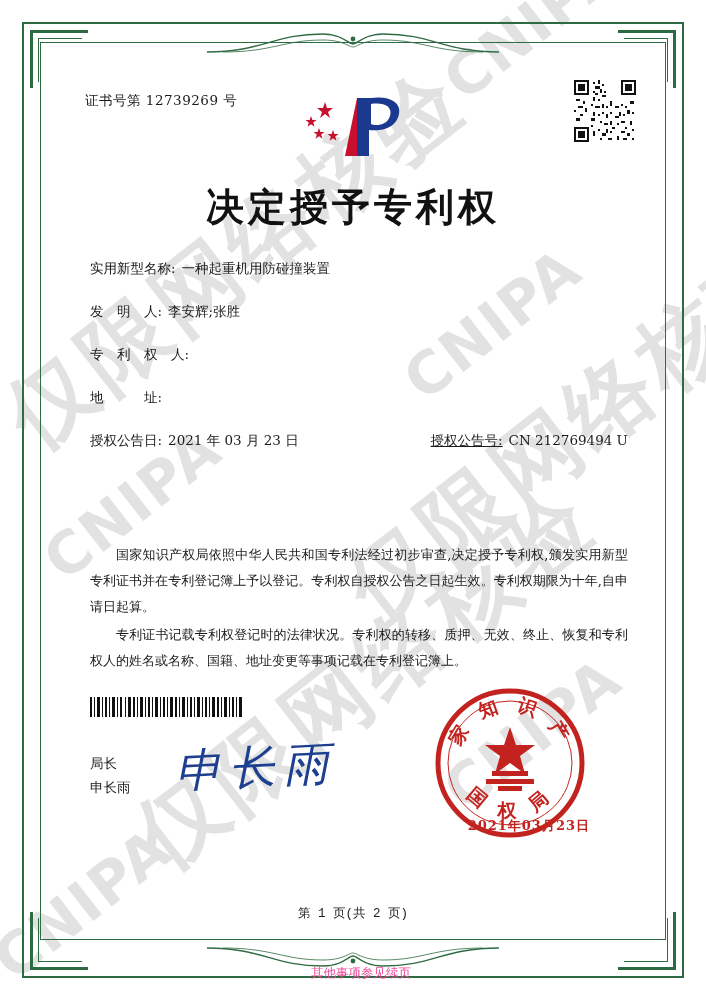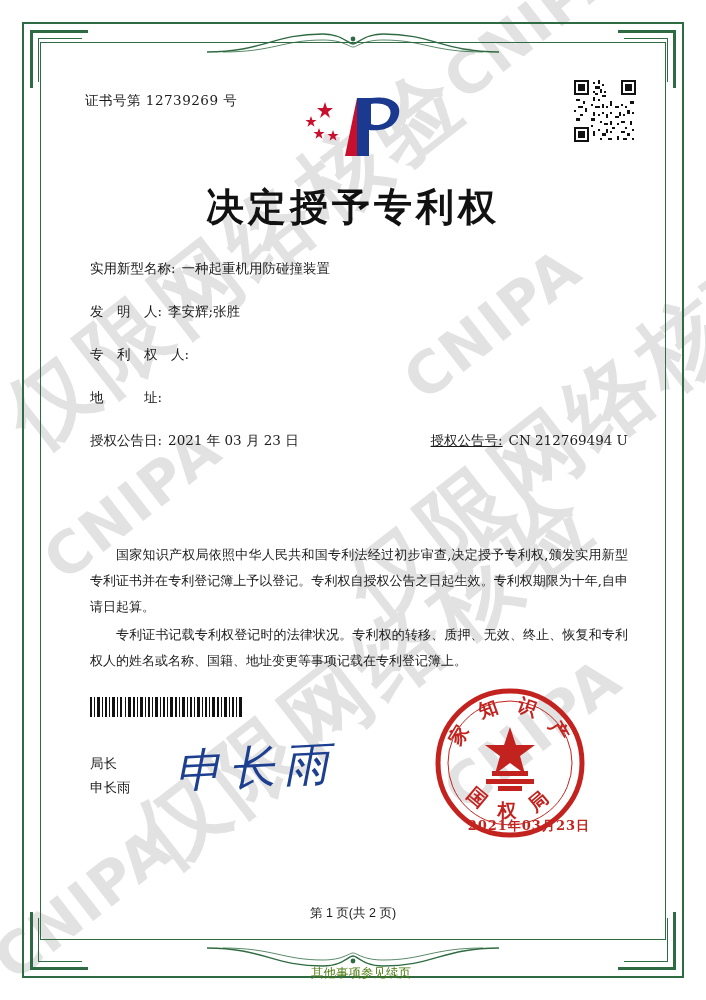--- a/index.html
+++ b/index.html
@@ -220,29 +220,29 @@
     font-weight: bold;
   }
 
   .page-no {
     position: absolute;
     left: 0; right: 0;
     bottom: 18px;
     text-align: center;
     font-size: 12.5px;
     color: #1b1b1b;
-    font-family: Liberation Sans, sans-serif;
+    font-family: Liberation Mono, monospace;
   }
   .footer-note {
     position: absolute;
     left: 16px; right: 0;
     bottom: 18px;
     text-align: center;
     font-size: 12.5px;
-    color: #4d7c0f;
+    color: #ec4899;
     font-family: "DejaVu Serif", "Liberation Serif", serif;
     z-index: 3;
   }
 </style>
 </head>
 <body>
 
 <div class="watermark-layer">
   <div class="wm wm-cn wm1">仅限网络核验</div>
   <div class="wm wm-cn wm2">仅限网络核验</div>

